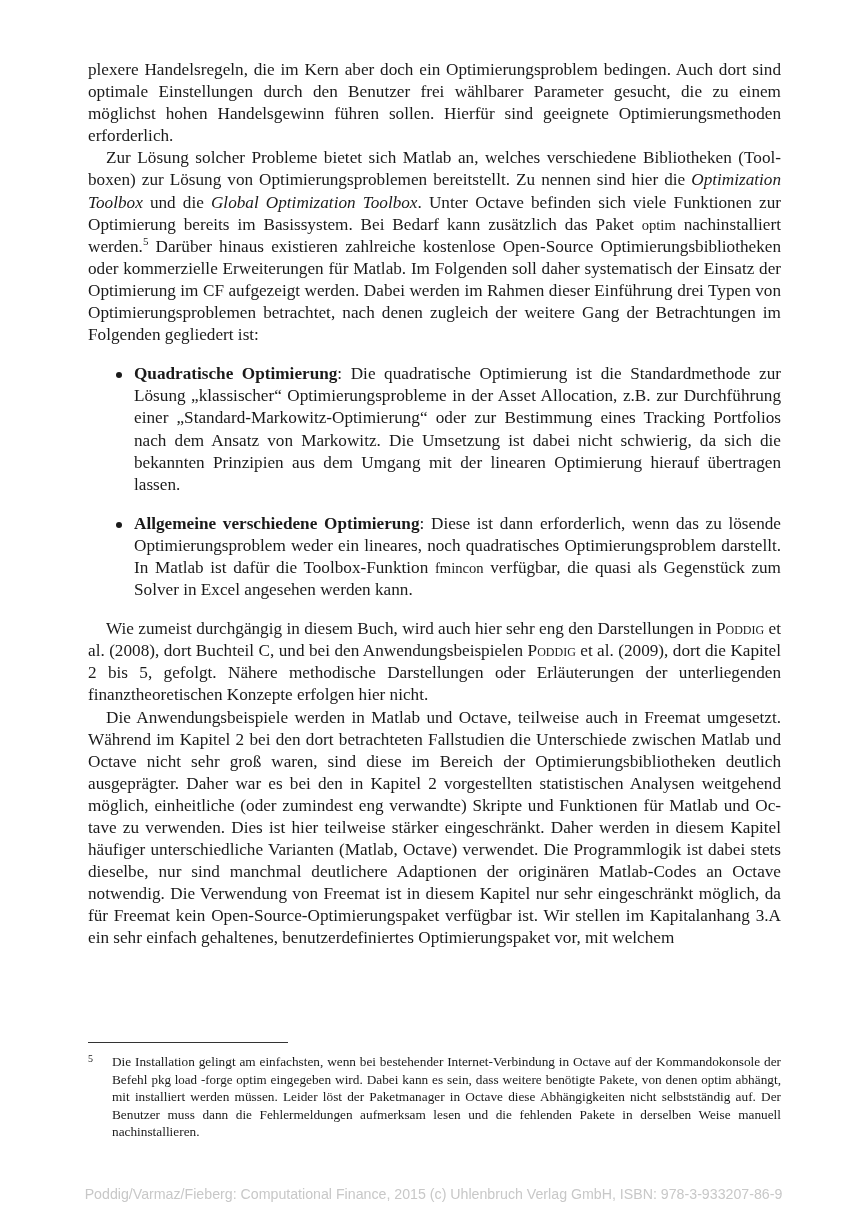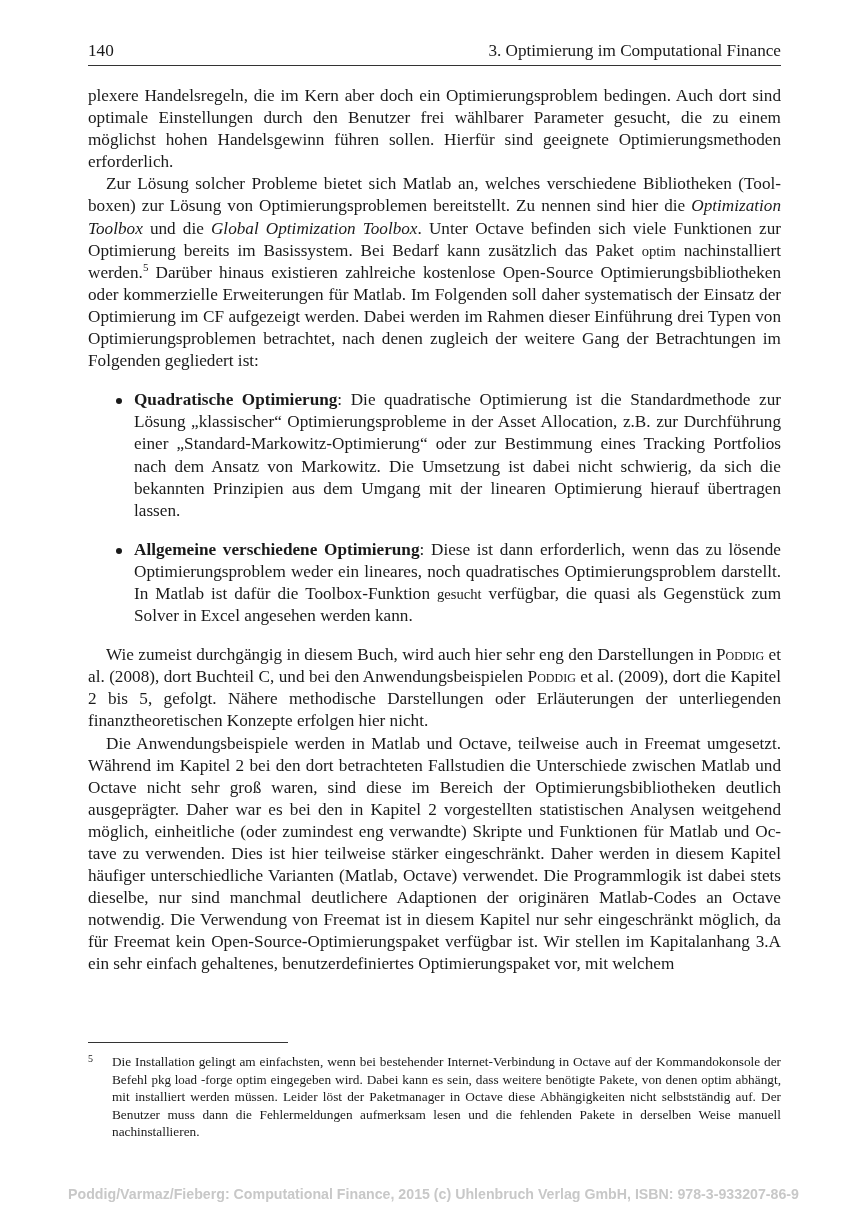--- a/index.html
+++ b/index.html
@@ -32,43 +32,39 @@
     .footnote {
       position: absolute; left: 88px; top: 1053px; width: 693px;
       font-size: 13.3px; line-height: 17.6px; text-align: justify;
     }
     .footnote .fn-mark { position: absolute; left: 0; top: -3px; font-size: 10px; }
     .footnote .fn-text { margin-left: 24px; }
     .footnote .mono { font-size: 13px; }
     .watermark {
       position: absolute; left: 0; width: 867px; top: 1186px; text-align: center;
       font-family: "Liberation Sans", "DejaVu Sans", sans-serif;
-      font-size: 14.2px; color: #c8c8c8; font-weight: bold;
+      font-size: 14.2px; color: #c8c8c8;
     }
   </style>
 </head>
 <body>
 
 <div class="page">
-  <div class="running-head">
-    <span>140</span>
-    <span>3. Optimierung im Computational Finance</span>
-  </div>
 
   <div class="body-text">
     <p>plexere Handelsregeln, die im Kern aber doch ein Optimierungsproblem bedingen. Auch dort sind optimale Einstellungen durch den Benutzer frei wählbarer Parameter gesucht, die zu einem möglichst hohen Handelsgewinn führen sollen. Hierfür sind geeignete Optimierungsmethoden erforderlich.</p>
 
     <p class="indent"><span>Zur Lösung solcher Probleme bietet sich Matlab an, welches verschiedene Bibliotheken (Tool­boxen) zur Lösung von Optimierungsproblemen bereitstellt. Zu nennen sind hier die </span><i>Optimization Toolbox</i><span> und die </span><i>Global Optimization Toolbox</i><span>. Unter Octave befinden sich viele Funktionen zur Optimierung bereits im Basissystem. Bei Bedarf kann zusätzlich das Paket </span><span class="mono">optim</span><span> nachinstalliert werden.</span><sup class="fnref">5</sup><span> Darüber hinaus existieren zahlreiche kostenlose Open-Source Optimierungsbibliotheken oder kommerzielle Erweiterungen für Matlab. Im Folgenden soll daher systematisch der Ein­satz der Optimierung im CF aufgezeigt werden. Dabei werden im Rahmen dieser Einführung drei Typen von Optimierungsproblemen betrachtet, nach denen zugleich der weitere Gang der Betrachtungen im Folgenden gegliedert ist:</span></p>
 
     <ul class="bullets">
       <li>
         <span class="dot"></span><b>Quadratische Optimierung</b><span>: Die quadratische Optimierung ist die Standardmethode zur Lösung „klassischer“ Optimierungsprobleme in der Asset Allocation, z.B. zur Durchführung einer „Standard-Markowitz-Optimierung“ oder zur Bestimmung eines Tracking Portfolios nach dem Ansatz von Markowitz. Die Umsetzung ist dabei nicht schwierig, da sich die bekannten Prinzipien aus dem Umgang mit der linearen Optimierung hierauf übertragen lassen.</span>
       </li>
       <li>
-        <span class="dot"></span><b>Allgemeine verschiedene Optimierung</b><span>: Diese ist dann erforderlich, wenn das zu lösen­de Optimierungsproblem weder ein lineares, noch quadratisches Optimierungsproblem darstellt. In Matlab ist dafür die Toolbox-Funktion </span><span class="mono">gesucht</span><span> verfügbar, die quasi als Gegen­stück zum Solver in Excel angesehen werden kann.</span>
+        <span class="dot"></span><b>Allgemeine verschiedene Optimierung</b><span>: Diese ist dann erforderlich, wenn das zu lösen­de Optimierungsproblem weder ein lineares, noch quadratisches Optimierungsproblem darstellt. In Matlab ist dafür die Toolbox-Funktion </span><span class="mono">fmincon</span><span> verfügbar, die quasi als Gegen­stück zum Solver in Excel angesehen werden kann.</span>
       </li>
     </ul>
 
     <p class="indent"><span>Wie zumeist durchgängig in diesem Buch, wird auch hier sehr eng den Darstellungen in </span><span class="sc">Poddig</span><span> et al. (2008), dort Buchteil C, und bei den Anwendungsbeispielen </span><span class="sc">Poddig</span><span> et al. (2009), dort die Kapitel 2 bis 5, gefolgt. Nähere methodische Darstellungen oder Erläuterungen der unterliegenden finanztheoretischen Konzepte erfolgen hier nicht.</span></p>
 
     <p class="indent">Die Anwendungsbeispiele werden in Matlab und Octave, teilweise auch in Freemat umgesetzt. Während im Kapitel 2 bei den dort betrachteten Fallstudien die Unterschiede zwischen Matlab und Octave nicht sehr groß waren, sind diese im Bereich der Optimierungsbibliotheken deutlich ausgeprägter. Daher war es bei den in Kapitel 2 vorgestellten statistischen Analysen weitgehend möglich, einheitliche (oder zumindest eng verwandte) Skripte und Funktionen für Matlab und Oc­tave zu verwenden. Dies ist hier teilweise stärker eingeschränkt. Daher werden in diesem Kapitel häufiger unterschiedliche Varianten (Matlab, Octave) verwendet. Die Programmlogik ist dabei stets dieselbe, nur sind manchmal deutlichere Adaptionen der originären Matlab-Codes an Octave notwendig. Die Verwendung von Freemat ist in diesem Kapitel nur sehr eingeschränkt möglich, da für Freemat kein Open-Source-Optimierungspaket verfügbar ist. Wir stellen im Kapitalan­hang 3.A ein sehr einfach gehaltenes, benutzerdefiniertes Optimierungspaket vor, mit welchem</p>
   </div>
 </div>
 
 <div class="fn-rule"></div>

